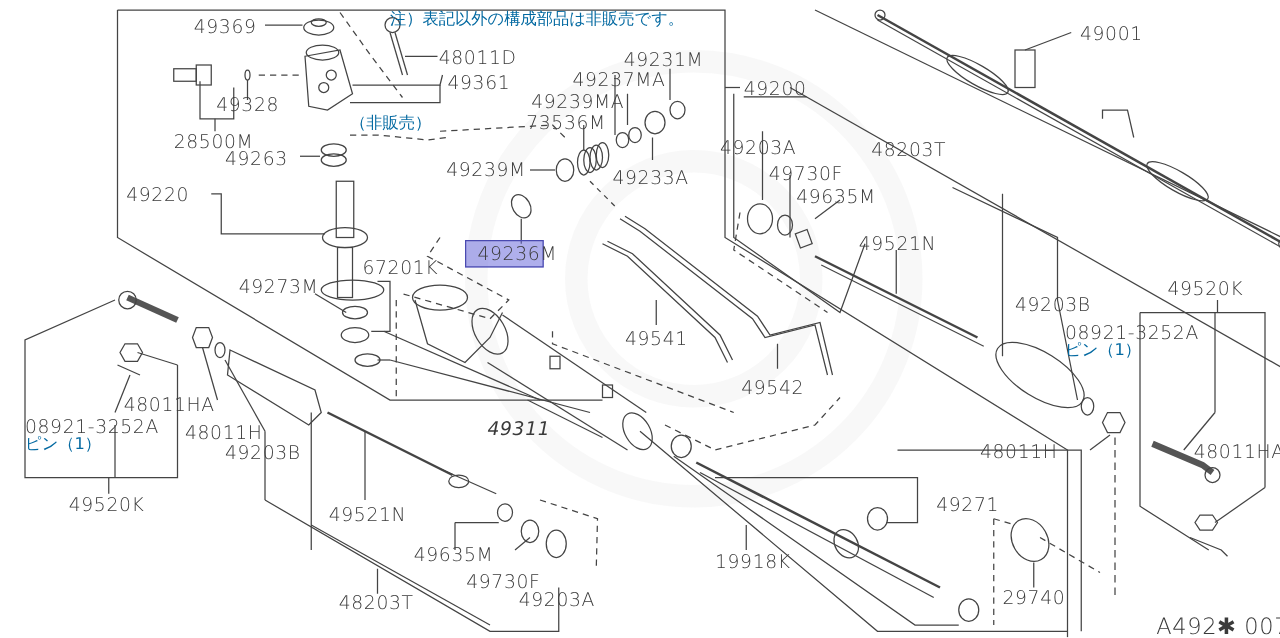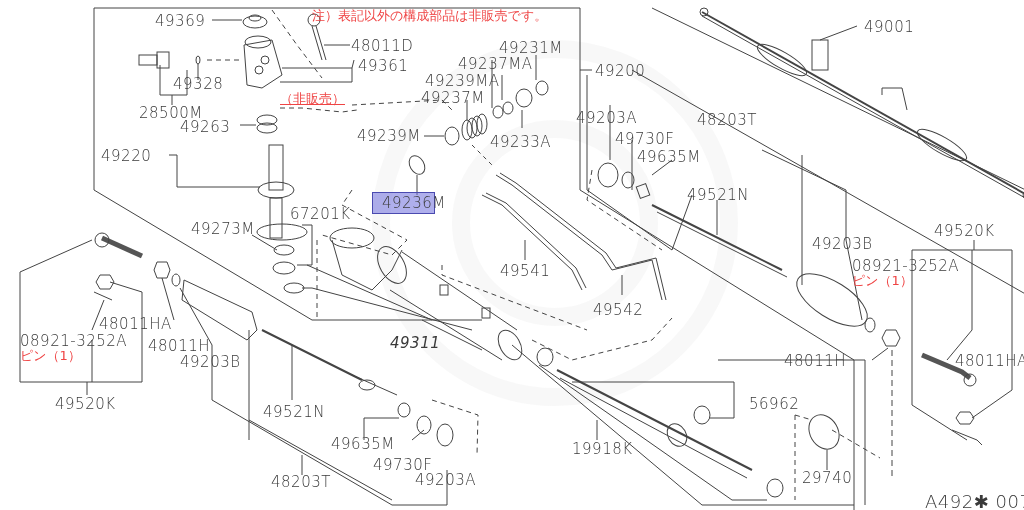--- a/index.html
+++ b/index.html
@@ -1,20 +1,20 @@
 <!DOCTYPE html>
 <html><head>
 <meta charset="utf-8">
 <style>
   html,body{margin:0;padding:0;background:#fff;}
   body{width:1024px;height:510px;overflow:hidden;position:relative;font-family:"DejaVu Sans",sans-serif;}
   #stage{position:absolute;left:12px;top:0;width:1016px;height:510px;}
   svg{position:absolute;left:0;top:0;}
   .lbl{position:absolute;font-family:"DejaVu Sans",sans-serif;font-size:15px;color:#3a3a3a;white-space:nowrap;line-height:16px;letter-spacing:0.5px;font-weight:300;}
-  .jp{position:absolute;font-family:"DejaVu Sans",sans-serif;font-size:13px;color:#ef4444;white-space:nowrap;line-height:15px;}
+  .jp{position:absolute;font-family:"DejaVu Sans",sans-serif;font-size:13px;color:#0369a1;white-space:nowrap;line-height:15px;}
   .hl{position:absolute;background:rgba(110,110,220,0.55);border:1px solid #4a4ab0;}
   .wm{position:absolute;border-radius:50%;border:18px solid rgba(200,200,200,0.12);}
 </style>
 </head>
 <body>
 
 <div id="stage">
 
   <div class="wm" style="left:360px;top:40px;width:330px;height:330px;"></div>
   <div class="wm" style="left:440px;top:120px;width:170px;height:170px;"></div>
@@ -216,33 +216,33 @@
     <line x1="815" y1="450" x2="815" y2="470"></line>
     <line x1="820" y1="430" x2="868" y2="458" stroke-dasharray="5,4"></line>
     <polyline points="706,360 853,360 853,505"></polyline>
     <line x1="686" y1="370" x2="860" y2="370" stroke-width="0"></line>
   </svg>
 
   <div class="lbl" style="left:143px;top:13px;">49369</div>
   <div class="jp" style="left:300px;top:8px;">注）表記以外の構成部品は非販売です。</div>
   <div class="lbl" style="left:339px;top:38px;">48011D</div>
   <div class="lbl" style="left:346px;top:58px;">49361</div>
-  <div class="jp" style="left:268px;top:91px;text-decoration:underline;">（非販売）</div>
+  <div class="jp" style="left:268px;top:91px;">（非販売）</div>
   <div class="lbl" style="left:161px;top:76px;">49328</div>
   <div class="lbl" style="left:127px;top:105px;">28500M</div>
   <div class="lbl" style="left:168px;top:119px;">49263</div>
   <div class="lbl" style="left:89px;top:148px;">49220</div>
 
   <div class="lbl" style="left:487px;top:40px;">49231M</div>
   <div class="lbl" style="left:446px;top:56px;">49237MA</div>
   <div class="lbl" style="left:413px;top:73px;">49239MA</div>
-  <div class="lbl" style="left:409px;top:90px;">49237M</div>
+  <div class="lbl" style="left:409px;top:90px;">73536M</div>
   <div class="lbl" style="left:345px;top:128px;">49239M</div>
   <div class="lbl" style="left:478px;top:134px;">49233A</div>
-  <div class="lbl" style="left:583px;top:63px;">49200</div>
+  <div class="lbl" style="left:583px;top:63px;text-decoration:underline;">49200</div>
 
   <div class="hl" style="left:360px;top:192px;width:61px;height:20px;"></div>
   <div class="lbl" style="left:370px;top:195px;">49236M</div>
 
   <div class="lbl" style="left:852px;top:19px;">49001</div>
   <div class="lbl" style="left:564px;top:110px;">49203A</div>
   <div class="lbl" style="left:603px;top:131px;">49730F</div>
   <div class="lbl" style="left:625px;top:149px;">49635M</div>
   <div class="lbl" style="left:685px;top:112px;">48203T</div>
   <div class="lbl" style="left:675px;top:187px;">49521N</div>
@@ -265,16 +265,16 @@
   <div class="lbl" style="left:136px;top:338px;">48011H</div>
   <div class="lbl" style="left:168px;top:354px;">49203B</div>
   <div class="lbl" style="left:43px;top:396px;">49520K</div>
 
   <div class="lbl" style="left:251px;top:404px;">49521N</div>
   <div class="lbl" style="left:319px;top:436px;">49635M</div>
   <div class="lbl" style="left:361px;top:457px;">49730F</div>
   <div class="lbl" style="left:259px;top:474px;">48203T</div>
   <div class="lbl" style="left:403px;top:472px;">49203A</div>
   <div class="lbl" style="left:560px;top:441px;">19918K</div>
-  <div class="lbl" style="left:737px;top:396px;">56962</div>
+  <div class="lbl" style="left:737px;top:396px;">49271</div>
   <div class="lbl" style="left:790px;top:470px;">29740</div>
   <div class="lbl" style="left:913px;top:494px;font-size:18px;">A492✱ 0073</div>
 </div>
 
 </body></html>

